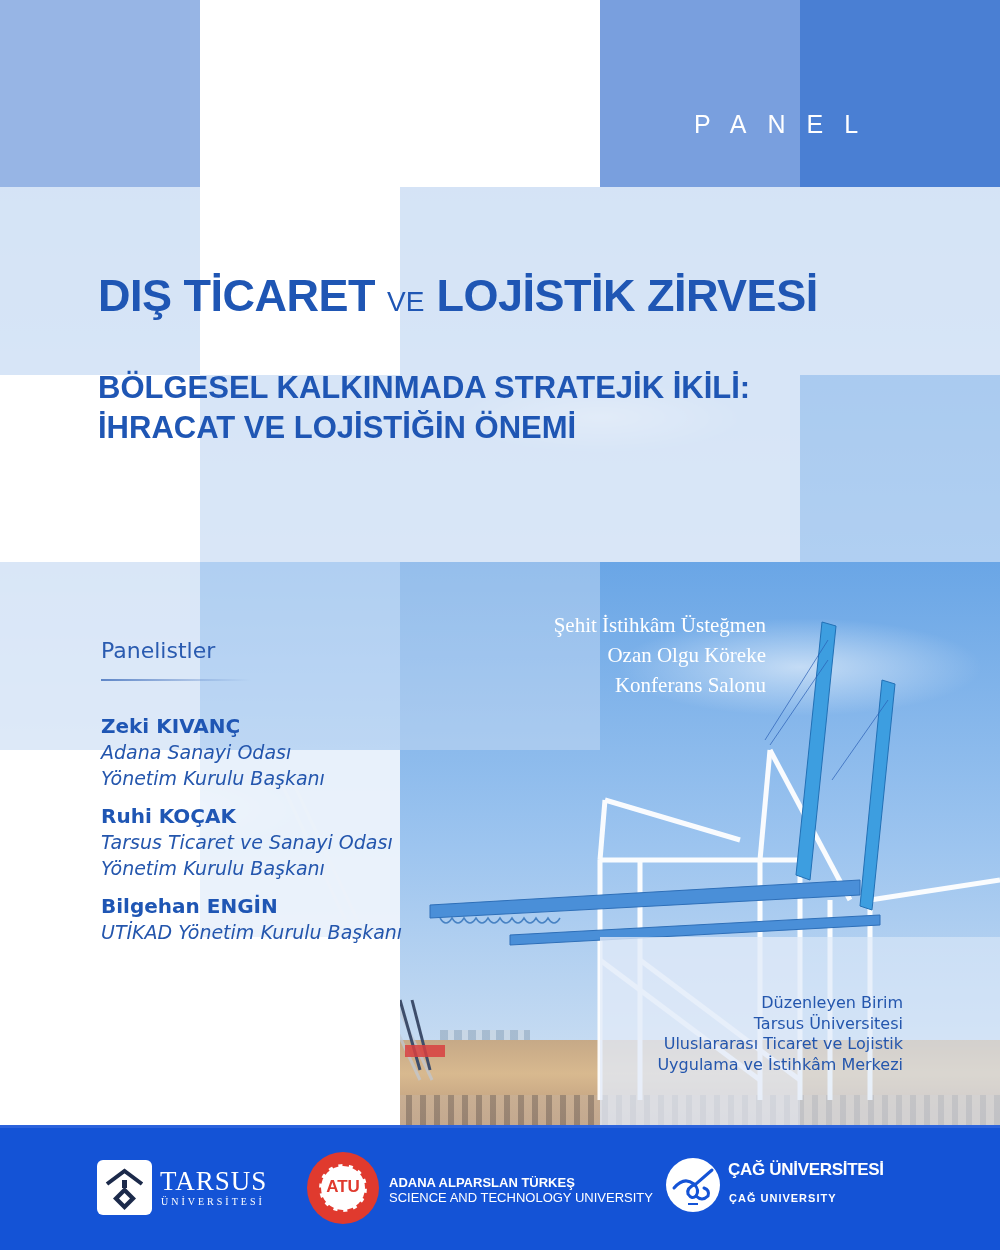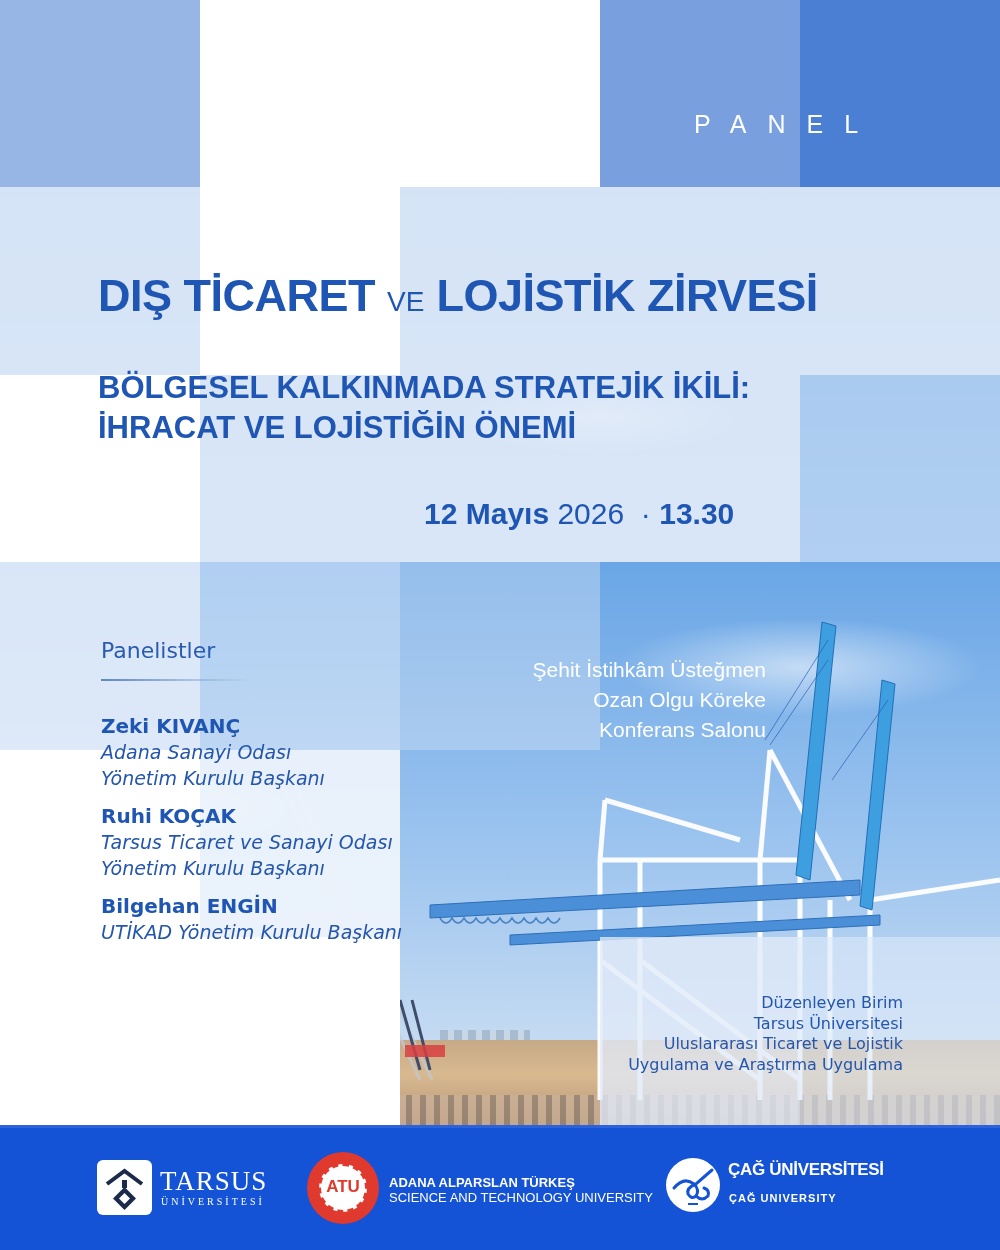--- a/index.html
+++ b/index.html
@@ -57,21 +57,21 @@
 
   .subtitle { left: 98px; top: 368px; font-family: "Liberation Sans", sans-serif; font-weight: 700;
     font-size: 31px; line-height: 40px; color: #1f56b4; white-space: nowrap; }
 
   .date { left: 424px; top: 497px; font-family: "Liberation Sans", sans-serif; font-size: 30px;
     color: #1f56b4; white-space: nowrap; }
   .date b { font-weight: 700; }
   .date .year { font-weight: 400; }
 
   .venue { left: 400px; top: 610px; width: 366px; text-align: right; color: #ffffff;
-    font-family: Liberation Sans, sans-serif; font-size: 21px; line-height: 30px; margin-top: 45px; }
+    font-family: Liberation Serif, serif; font-size: 21px; line-height: 30px; }
 
   .panelists-head { left: 101px; top: 638px; font-family: "DejaVu Sans", sans-serif; font-size: 22px; color: #2a5bb0; }
   .divider { position: absolute; left: 101px; top: 679px; width: 150px; height: 2px;
     background: linear-gradient(90deg, #5f86c7, rgba(95,134,199,0)); }
 
   .people { left: 101px; top: 713px; font-family: "DejaVu Sans", sans-serif; }
   .person { margin-bottom: 12px; }
   .pname { font-weight: 700; font-size: 20px; line-height: 26px; color: #1f56b4; }
   .prole { font-style: italic; font-size: 19px; line-height: 26px; color: #2456ad; white-space: nowrap; }
   .mod-label { font-size: 20px; line-height: 26px; color: #2456ad; }
@@ -196,26 +196,20 @@
     <span>DIŞ TİCARET</span>
     <span class="ve">VE</span>
     <span>LOJİSTİK ZİRVESİ</span>
   </div>
 
   <div class="txt subtitle">
     <div>BÖLGESEL KALKINMADA STRATEJİK İKİLİ:</div>
     <div>İHRACAT VE LOJİSTİĞİN ÖNEMİ</div>
   </div>
 
-  <div class="txt date">
-    <b>12 Mayıs</b>
-    <span class="year">2026</span>
-    &nbsp;<span>·</span>
-    <b>13.30</b>
-  </div>
 
   <div class="txt venue">
     <div>Şehit İstihkâm Üsteğmen</div>
     <div>Ozan Olgu Köreke</div>
     <div>Konferans Salonu</div>
   </div>
 
   <div class="txt panelists-head">Panelistler</div>
   <div class="divider"></div>
 
@@ -233,21 +227,21 @@
     <div class="person">
       <div class="pname">Bilgehan ENGİN</div>
       <div class="prole">UTİKAD Yönetim Kurulu Başkanı</div>
     </div>
   </div>
 
   <div class="txt organizer">
     <div>Düzenleyen Birim</div>
     <div>Tarsus Üniversitesi</div>
     <div>Uluslararası Ticaret ve Lojistik</div>
-    <div>Uygulama ve Araştırma Uygulama</div>
+    <div>Uygulama ve İstihkâm Merkezi</div>
   </div>
 
   <div class="footer"></div>
 
   <div class="tarsus-box">
     <svg width="55" height="55" viewBox="0 0 55 55">
       <path d="M10,24 L27.5,11 L45,24" stroke="#1c2a4a" stroke-width="4" fill="none"></path>
       <rect x="25" y="20" width="5" height="8" fill="#1c2a4a"></rect>
       <polygon points="27.5,27 39,38.5 27.5,50 16,38.5" fill="#1c2a4a"></polygon>
       <polygon points="27.5,33 33,38.5 27.5,44 22,38.5" fill="#ffffff"></polygon>

